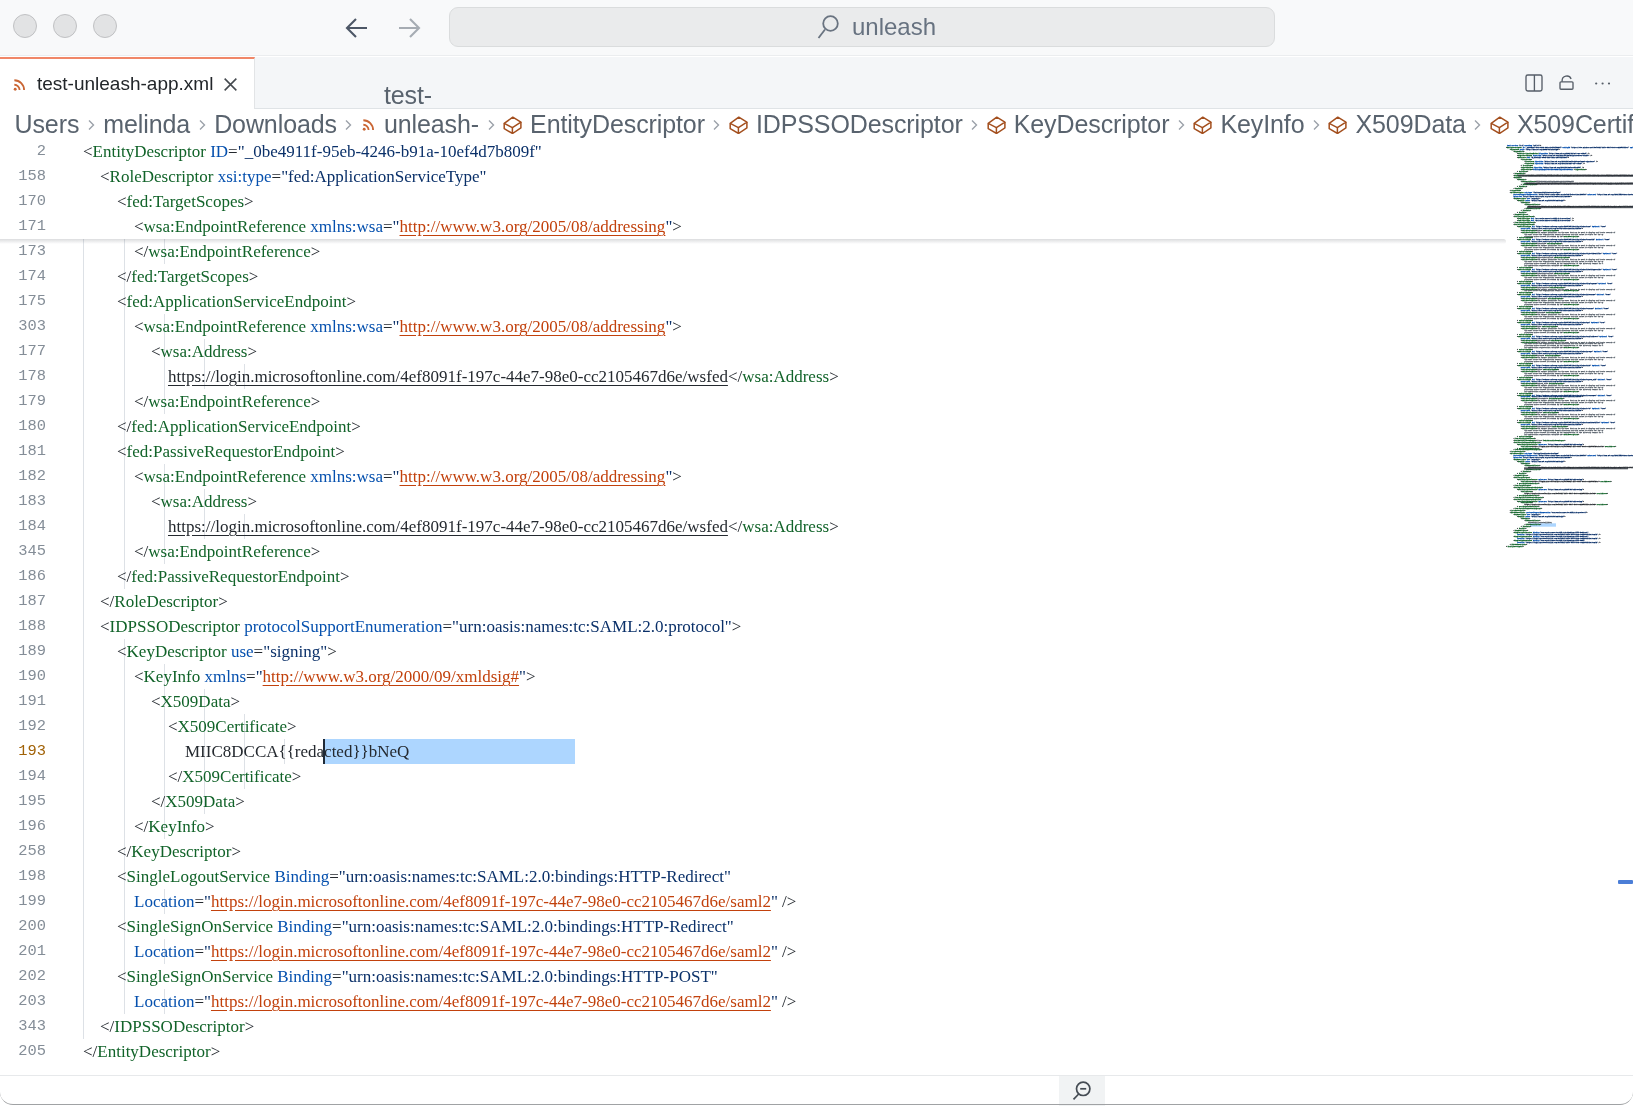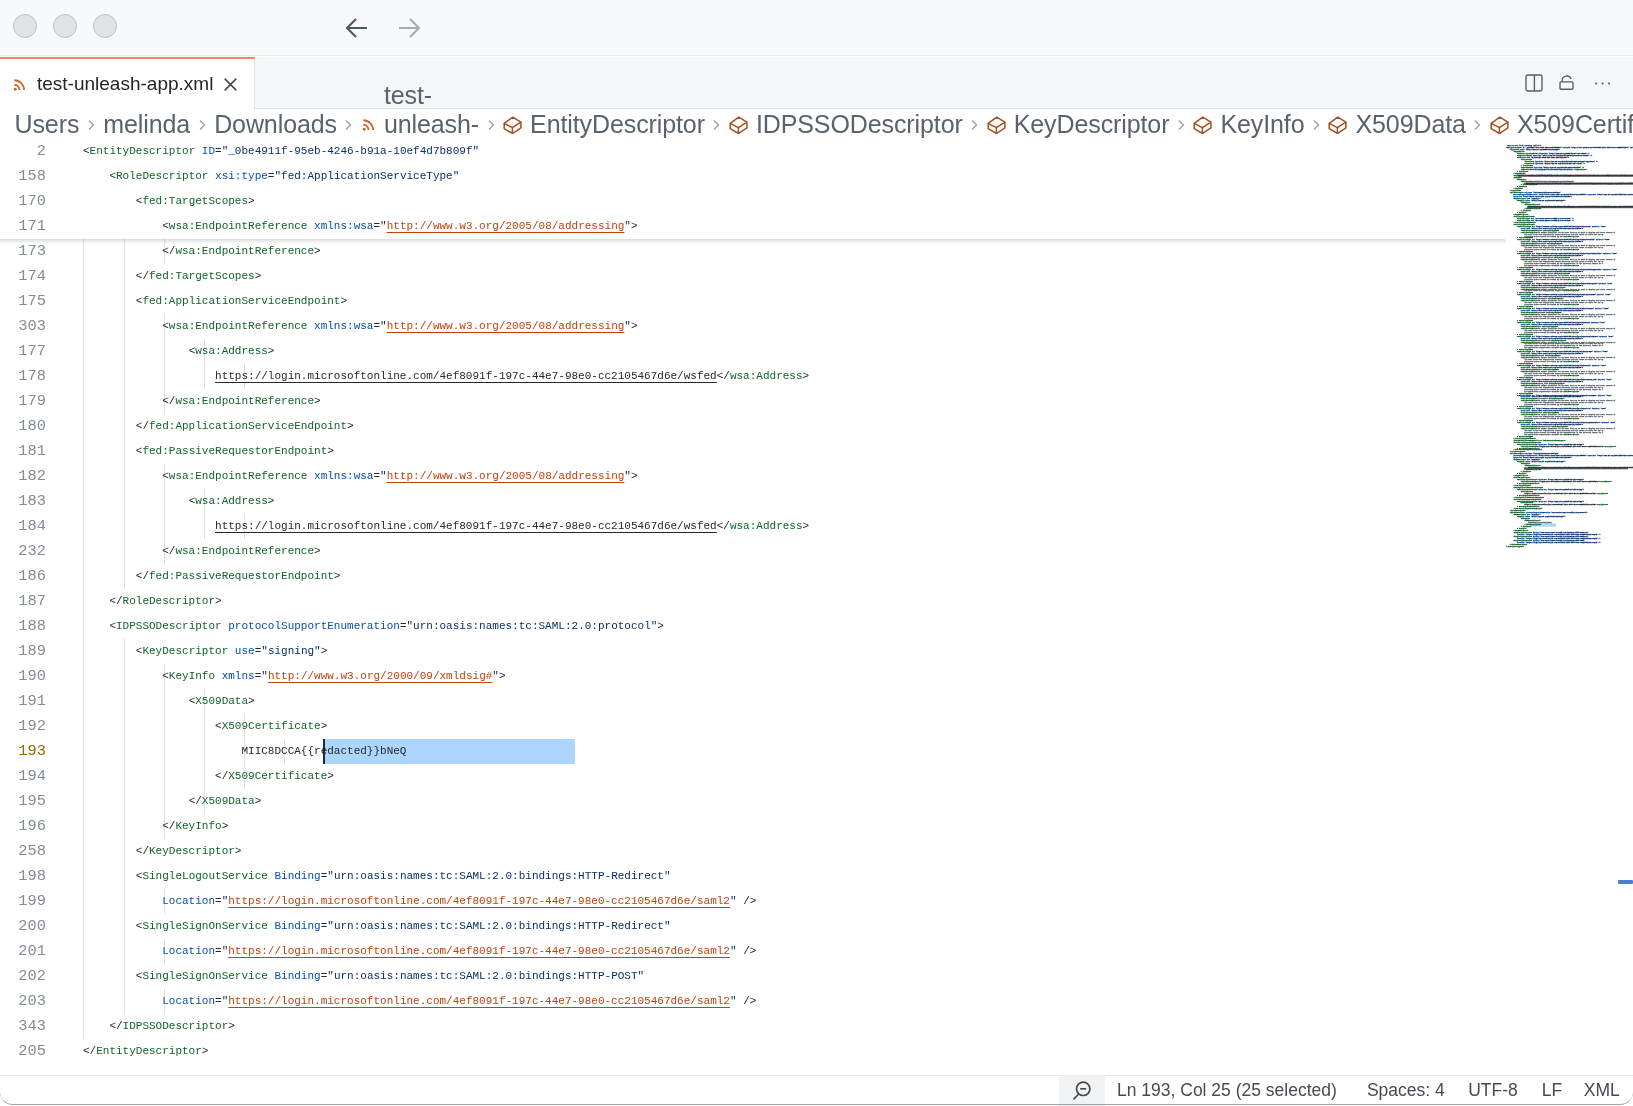--- a/index.html
+++ b/index.html
@@ -16,21 +16,21 @@
 .tbicons { position:absolute; left:0; top:0; width:100%; height:52px; }
 .tbicons span { position:absolute; top:50%; transform:translateY(-50%); display:flex; }
 .breadcrumbs { position:absolute; left:0; top:110px; width:100%; height:29px; background:#fff; display:flex; align-items:center; padding-left:14.5px; }
 .bct { color:#59636e; font-size:25px; letter-spacing:-0.1px; }
 .bcs { display:flex; margin:0 7.5px; }
 .bci { display:flex; margin-right:8px; }
 .editor { position:absolute; left:0; top:139px; width:100%; height:936px; background:#fff; }
 .gutter { position:absolute; left:0; top:139px; width:46px; text-align:right; }
 .gn { height:25px; line-height:25px; font-family:"Liberation Mono",monospace; font-size:15.4px; color:#848d97; }
 .gn.act { color:#a16207; }
-.code { position:absolute; left:83px; top:139px; white-space:pre; font-family:Liberation Mono, monospace; font-size:11px; color:#24292f; }
+.code { position:absolute; left:83px; top:139px; white-space:pre; font-family:Liberation Serif, serif; font-size:17px; color:#24292f; }
 .cl { height:25px; line-height:25px; }
 i { font-style:normal; }
 i.p { color:#24292f; }
 i.t { color:#116329; }
 i.a { color:#0550ae; }
 i.s { color:#0a3069; }
 i.u { color:#c2410c; text-decoration:underline; text-underline-offset:3px; }
 i.l { color:#24292f; text-decoration:underline; text-underline-offset:3px; }
 i.w { color:#24292f; }
 .ig { position:absolute; width:1px; background:#dde1e6; }
@@ -49,20 +49,27 @@
   <div class="tl" style="left:13px"></div>
   <div class="tl" style="left:53px"></div>
   <div class="tl" style="left:93px"></div>
   <div class="navarrows">
       <svg width="34" height="30" viewBox="0 0 34 30" fill="none" stroke="#4d5766" stroke-width="2.1">
         <path d="M27 15H8M16 6 7 15l9 9"></path>
       </svg>
       <svg width="34" height="30" viewBox="0 0 34 30" fill="none" stroke="#a6acb3" stroke-width="2.1">
         <path d="M7 15h19M18 6l9 9-9 9"></path>
       </svg>
+    </div>
+  <div class="searchbox">
+      <svg width="30" height="32" viewBox="0 0 30 32" fill="none" stroke="#697380" stroke-width="1.8">
+        <circle cx="16.5" cy="12.5" r="7.3"></circle>
+        <path d="M11 18.5 4.5 27"></path>
+      </svg>
+      <span>unleash</span>
     </div>
 </div>
 <div class="tabbar">
   <div class="tab">
       <span class="ticon">
         <svg width="15" height="15" viewBox="0 0 16 16">
           <g fill="none" stroke="#ca6634" stroke-width="1.95">
             <path d="M2.5 8.3a5.6 5.6 0 0 1 5.6 5.6"></path>
             <path d="M2.5 3.5a10.4 10.4 0 0 1 10.4 10.4"></path>
           </g>
@@ -238,21 +245,21 @@
     <div class="gn">175</div>
     <div class="gn">303</div>
     <div class="gn">177</div>
     <div class="gn">178</div>
     <div class="gn">179</div>
     <div class="gn">180</div>
     <div class="gn">181</div>
     <div class="gn">182</div>
     <div class="gn">183</div>
     <div class="gn">184</div>
-    <div class="gn">232</div>
+    <div class="gn">345</div>
     <div class="gn">186</div>
     <div class="gn">187</div>
     <div class="gn">188</div>
     <div class="gn">189</div>
     <div class="gn">190</div>
     <div class="gn">191</div>
     <div class="gn">192</div>
     <div class="gn act">193</div>
     <div class="gn">194</div>
     <div class="gn">195</div>
@@ -486,21 +493,14 @@
     </g>
   </svg>
 <div class="statusbar">
   <div class="sbzoom">
       <svg width="26" height="26" viewBox="0 0 26 26" fill="none" stroke="#454c54" stroke-width="1.7">
         <circle cx="14.2" cy="10.8" r="6.7"></circle>
         <path d="M9.7 16 4.5 21.3"></path>
         <path d="M11.2 10.8h6"></path>
       </svg>
     </div>
-  <div class="sbitems">
-      <span>Ln 193, Col 25 (25 selected)</span>
-      <span style="margin-left:30px">Spaces: 4</span>
-      <span style="margin-left:23.5px">UTF-8</span>
-      <span style="margin-left:24px">LF</span>
-      <span style="margin-left:21.5px">XML</span>
-    </div>
 </div>
 <div style="position:absolute;left:1618px;top:879.5px;width:15px;height:4px;background:#4b7ed7;border-radius:1px"></div>
 <div class="winedge"></div>
 </body></html>

